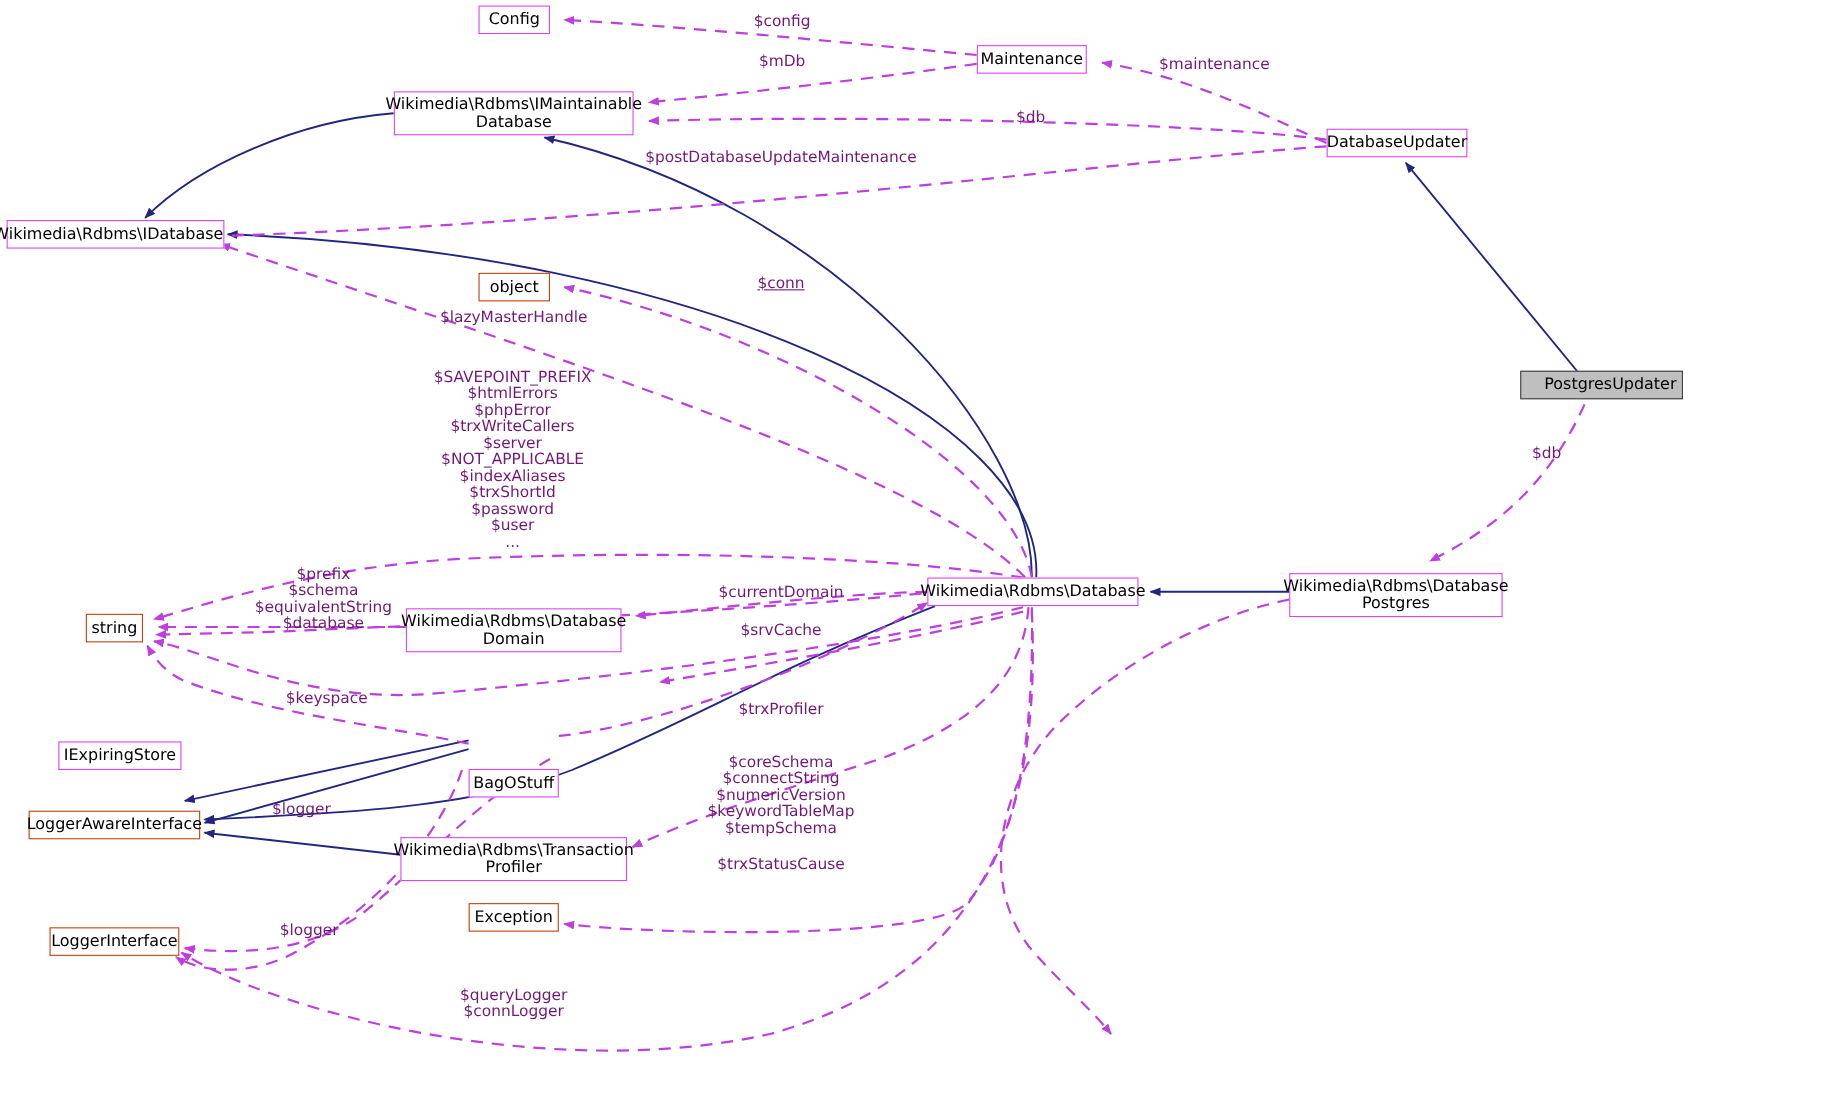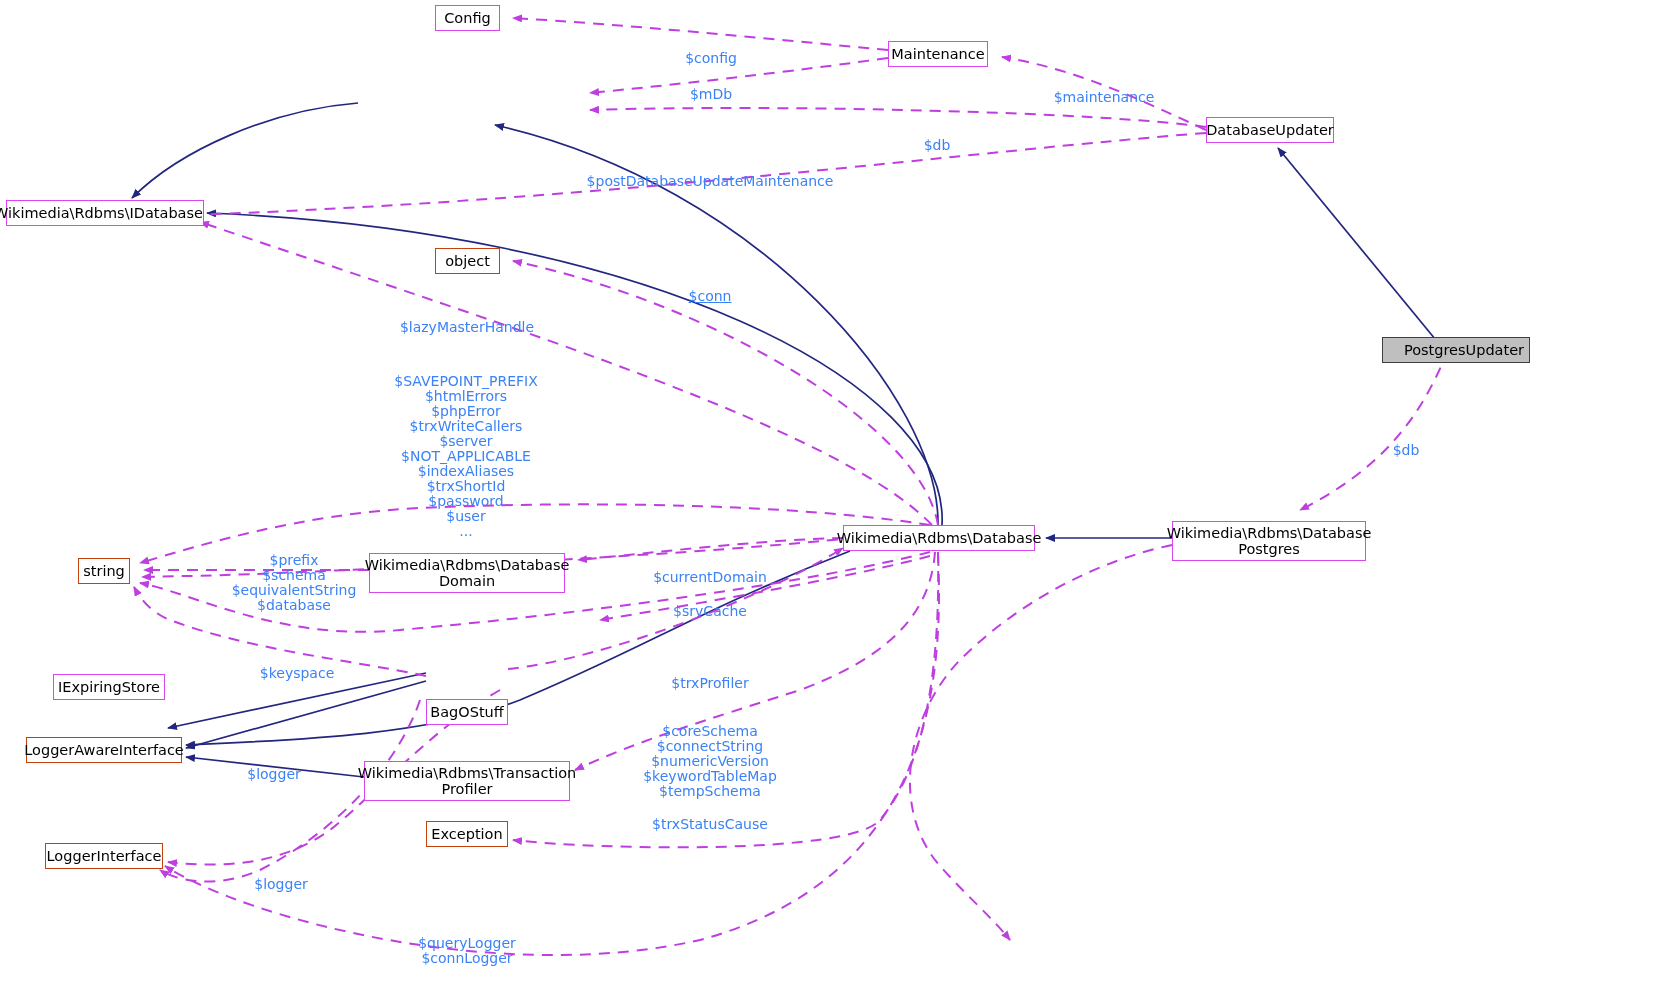--- a/index.html
+++ b/index.html
@@ -23,26 +23,25 @@
     white-space:pre-line;
     z-index:5;
   }
   .node.light{border:1px solid #c2410c;}
   .node.highlight{background:#bfbfbf;border:1px solid #404040;}
 
   .elabel{
     position:absolute;
     font-size:14px;
     line-height:15px;
-    color:#3b82f6;
+    color:#701a75;
     text-align:center;
     white-space:pre-line;
     z-index:4;
     transform:translateX(-50%);
-    margin-top:38px;
   }
 </style>
 </head>
 <body>
 
 <div id="canvas">
 
   <svg id="edges" xmlns="http://www.w3.org/2000/svg">
     <defs>
       <marker id="inh" markerWidth="10" markerHeight="8" refX="9" refY="4" orient="auto" markerUnits="userSpaceOnUse">
@@ -86,20 +85,22 @@
       <path d="M1448,350 C1420,420 1380,470 1300,510"></path>
       <path d="M938,552 C940,650 930,760 880,820 C850,855 600,850 513,840"></path>
       <path d="M938,555 C945,700 920,880 700,940 C500,985 250,920 165,866"></path>
       <path d="M500,690 C430,730 380,790 330,830 C280,866 220,868 168,862"></path>
       <path d="M420,700 C400,760 340,830 260,870 C215,890 175,880 160,870"></path>
     </g>
   </svg>
 
 <div class="node" style="left: 435px; top: 5px; width: 65px; height: 26px;"><span>Config</span></div>
     <div class="node" style="left: 888px; top: 41px; width: 100px; height: 26px;"><span>Maintenance</span></div>
+    <div class="node" style="left: 358px; top: 83px; width: 218px; height: 40px;"><span>Wikimedia\Rdbms\IMaintainable
+Database</span></div>
     <div class="node" style="left: 1206px; top: 117px; width: 128px; height: 26px;"><span>DatabaseUpdater</span></div>
     <div class="node" style="left: 6px; top: 200px; width: 198px; height: 26px; justify-content: flex-end;"><span>Wikimedia\Rdbms\IDatabase</span></div>
     <div class="node light" style="left: 435px; top: 248px; width: 65px; height: 26px;"><span>object</span></div>
     <div class="node highlight" style="left: 1382px; top: 337px; width: 148px; height: 26px; padding-left: 16px;"><span>PostgresUpdater</span></div>
     <div class="node" style="left: 843px; top: 525px; width: 192px; height: 26px;"><span>Wikimedia\Rdbms\Database</span></div>
     <div class="node" style="left: 1172px; top: 521px; width: 194px; height: 40px;"><span>Wikimedia\Rdbms\Database
 Postgres</span></div>
     <div class="node" style="left: 369px; top: 553px; width: 196px; height: 40px;"><span>Wikimedia\Rdbms\Database
 Domain</span></div>
     <div class="node light" style="left: 78px; top: 558px; width: 52px; height: 26px;"><span>string</span></div>

